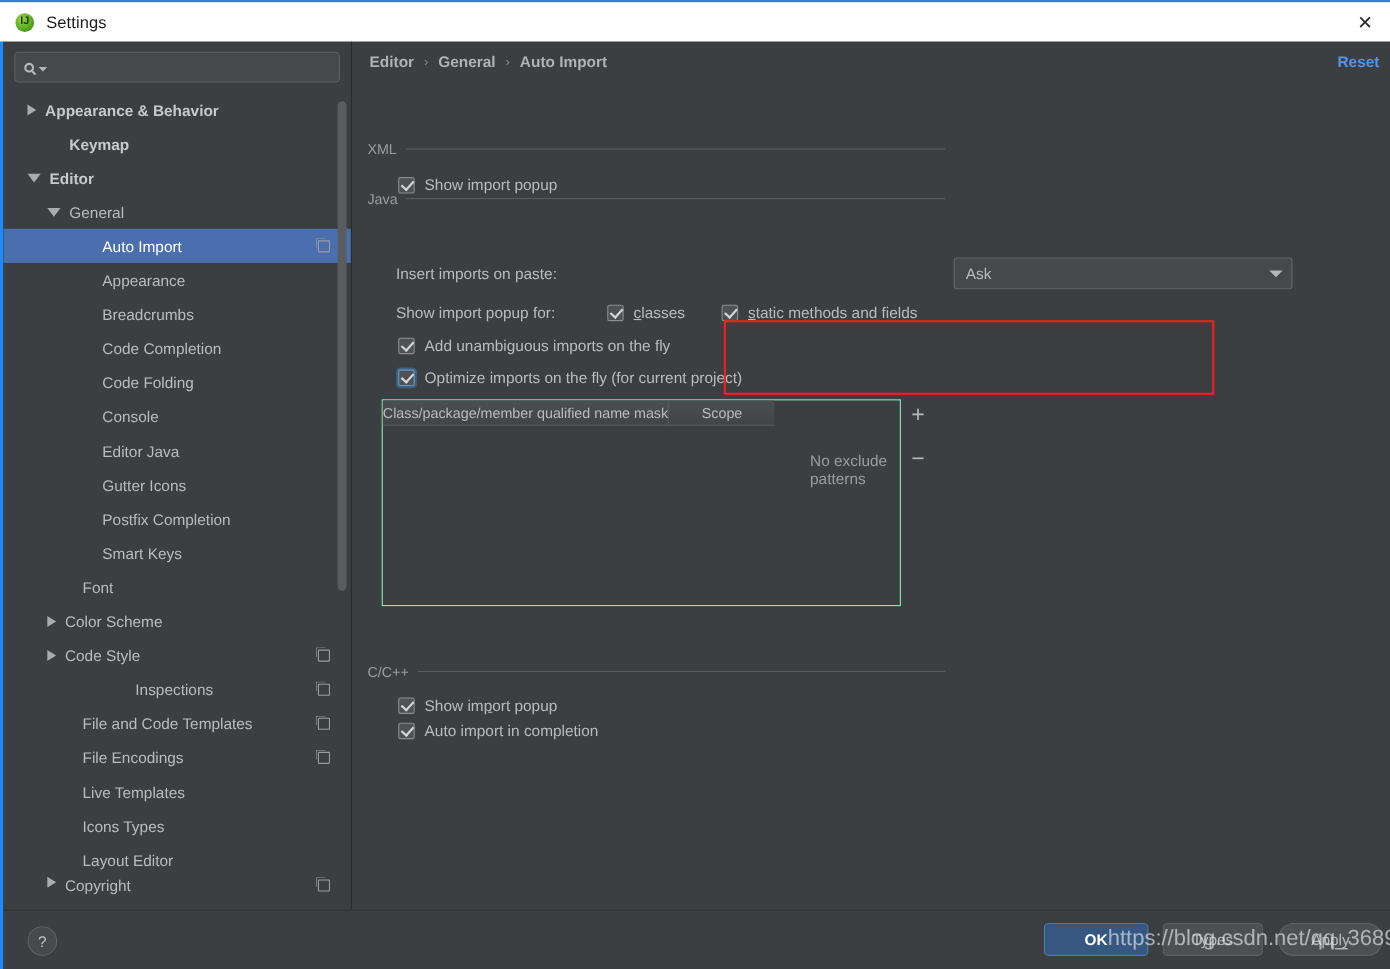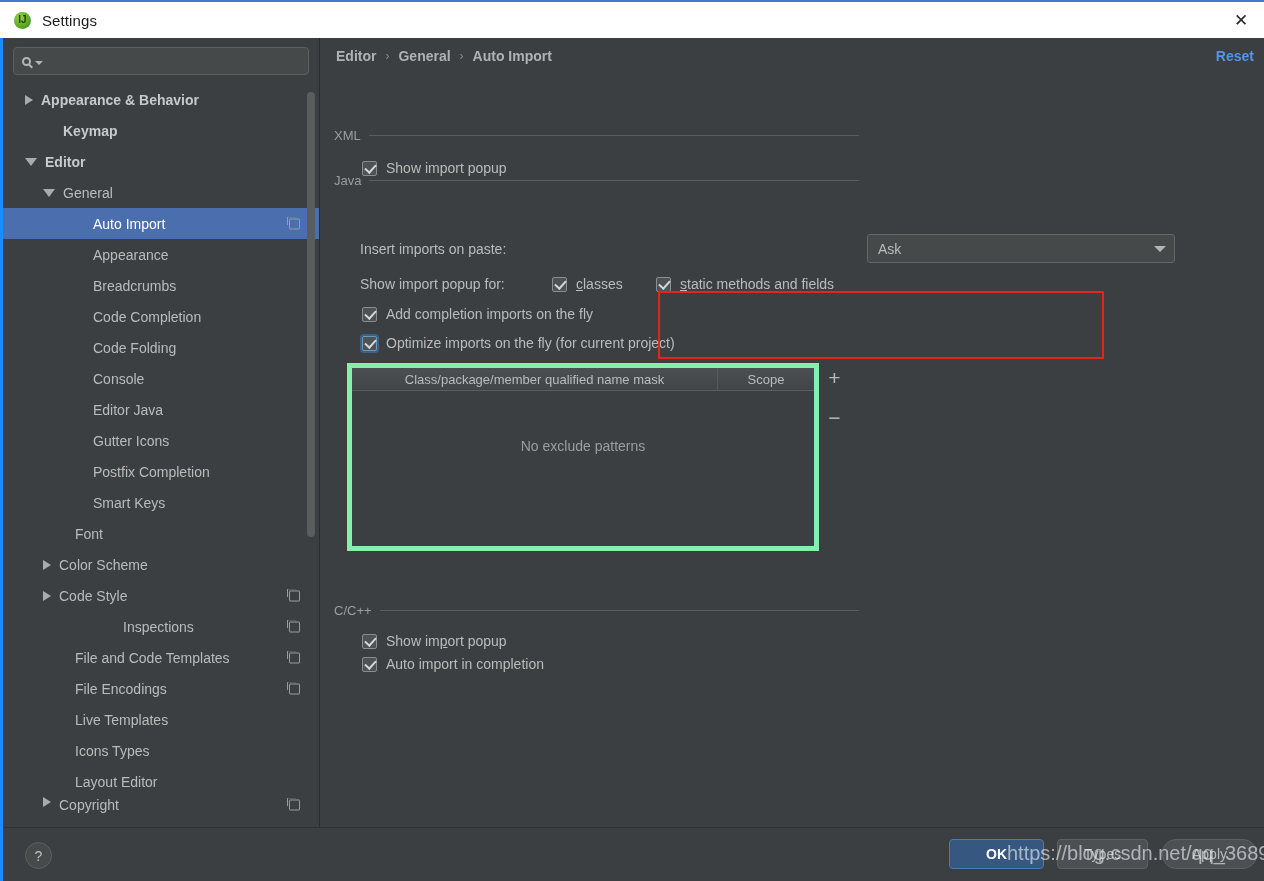--- a/index.html
+++ b/index.html
@@ -210,23 +210,23 @@
   }
 
   
   .table-wrap {
     position: absolute; left: 26px; top: 325px;
     width: 503px; height: 188px;
     display: flex;
   }
   .table {
     flex: 1;
-    border: 5px solid #86efac;
-    background: #3c3f41;
-    display: flex; flex-direction: column;
+    border: 1px solid #86efac;
+    background: #3c3f41;
+    display: flex; flex-direction: row; gap: 32px;
   }
   .thead {
     height: 23px;
     display: flex;
     background: linear-gradient(#4b4f51, #414547);
     border-bottom: 1px solid #5a5d5e;
   }
   .th {
     font-size: 13px; color: #bbbbbb;
     display: flex; align-items: center; justify-content: center;
@@ -474,21 +474,21 @@
         <span><span class="mn">c</span><span id="classes-rest">lasses</span></span>
       </div>
 
       <div class="cb-row" style="left:335px; top:238px">
         <span class="cbox checked"></span>
         <span><span class="mn">s</span><span id="static-rest">tatic methods and fields</span></span>
       </div>
 
       <div class="cb-row" style="left:41px; top:268px">
         <span class="cbox checked"></span>
-        <span>Add completion imports on the fly</span>
+        <span>Add unambiguous imports on the fly</span>
       </div>
 
       <div class="cb-row" style="left:41px; top:297px">
         <span class="cbox checked focused"></span>
         <span>Optimize imports on the fly (for current project)</span>
       </div>
 
       <div class="field-label" style="left:39px; top:329px">Exclude from import and completion:</div>
 
       <div class="table-wrap">

